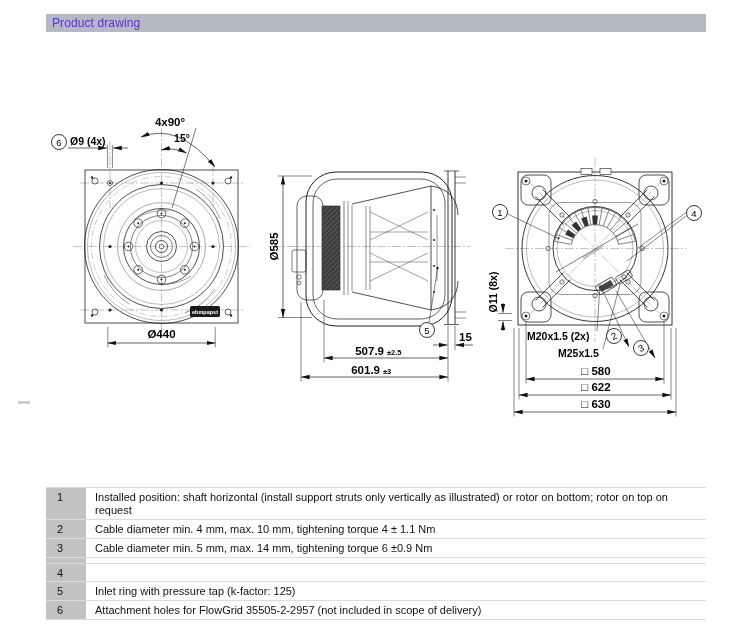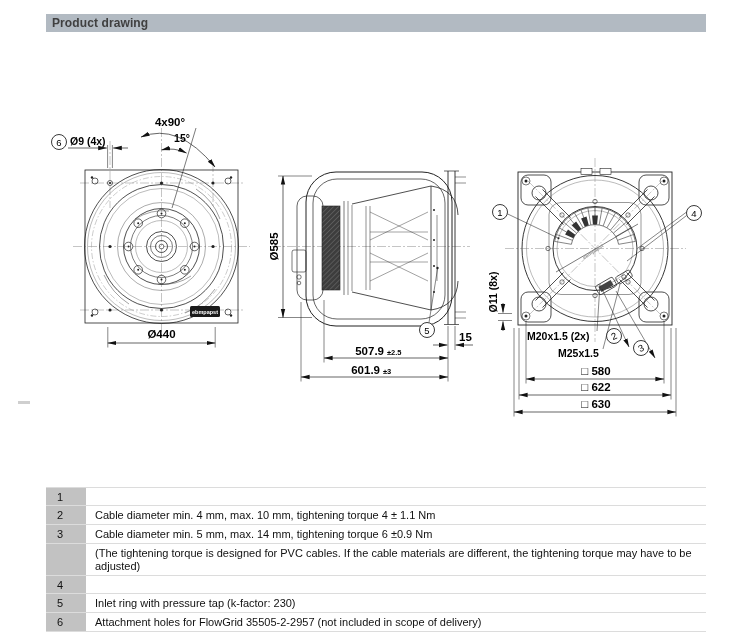--- a/index.html
+++ b/index.html
@@ -1,21 +1,21 @@
 <!DOCTYPE html>
 <html><head>
 <meta charset="utf-8">
 <style>
   *{box-sizing:border-box;margin:0;padding:0}
   html,body{width:750px;height:638px;background:#fff;overflow:hidden;
     font-family:"Liberation Sans",sans-serif;color:#111;position:relative}
   .page{position:absolute;inset:0;background:#fff}
   .header-bar{position:absolute;left:46px;top:14px;width:660px;height:18px;
     background:#b2bac2;display:flex;align-items:center;padding-left:6px}
-  .header-title{font-size:12px;font-weight:bold;color:#404040;letter-spacing:.1px}
+  .header-title{font-size:12px;font-weight:normal;color:#6d28d9;letter-spacing:.1px}
   svg.drawing{position:absolute;left:0;top:0}
   svg text{stroke:none;fill:#000;font-family:"Liberation Sans",sans-serif}
   .dim{font-size:11.5px;font-weight:bold}
   .dim-s{font-size:10.5px;font-weight:bold}
   .tol{font-size:7.5px;font-weight:bold}
   .co{font-size:9.5px}
   .logo-t{font-size:5.5px;font-weight:bold;fill:#fff}
   .logo-r{font-size:5px;font-weight:bold;fill:#999}
   .notes{position:absolute;left:46px;top:487px;width:660px;font-size:11px;
     border-top:1px solid #dcdcdc}
@@ -311,39 +311,39 @@
         <line x1="676" y1="328" x2="676" y2="416.5" stroke-width="0.55"></line>
         <line x1="514" y1="412" x2="676" y2="412" stroke-width="0.7" marker-start="url(#ar)" marker-end="url(#ar)"></line>
         <text x="596" y="408" text-anchor="middle" class="dim">□ 630</text>
       </g>
     </g>
   </svg>
 
   <div class="notes">
     <div class="note-row">
       <div class="note-num">1</div>
+      <div class="note-text">Installed position: shaft horizontal (install support struts only vertically as illustrated) or rotor on bottom; rotor on top on request</div>
     </div>
     <div class="note-row">
       <div class="note-num">2</div>
       <div class="note-text">Cable diameter min. 4 mm, max. 10 mm, tightening torque 4 ± 1.1 Nm</div>
     </div>
     <div class="note-row">
       <div class="note-num">3</div>
       <div class="note-text">Cable diameter min. 5 mm, max. 14 mm, tightening torque 6 ±0.9 Nm</div>
     </div>
     <div class="note-row">
       <div class="note-num"></div>
-      <div class="note-text">(The tightening torque is designed for PVC cables. If the cable materials are different, the tightening torque may have to be adjusted)</div>
     </div>
     <div class="note-row">
       <div class="note-num">4</div>
     </div>
     <div class="note-row">
       <div class="note-num">5</div>
-      <div class="note-text">Inlet ring with pressure tap (k-factor: 230)</div>
+      <div class="note-text">Inlet ring with pressure tap (k-factor: 125)</div>
     </div>
     <div class="note-row">
       <div class="note-num">6</div>
       <div class="note-text">Attachment holes for FlowGrid 35505-2-2957 (not included in scope of delivery)</div>
     </div>
   </div>
 
 </div>
 
 </body></html>

